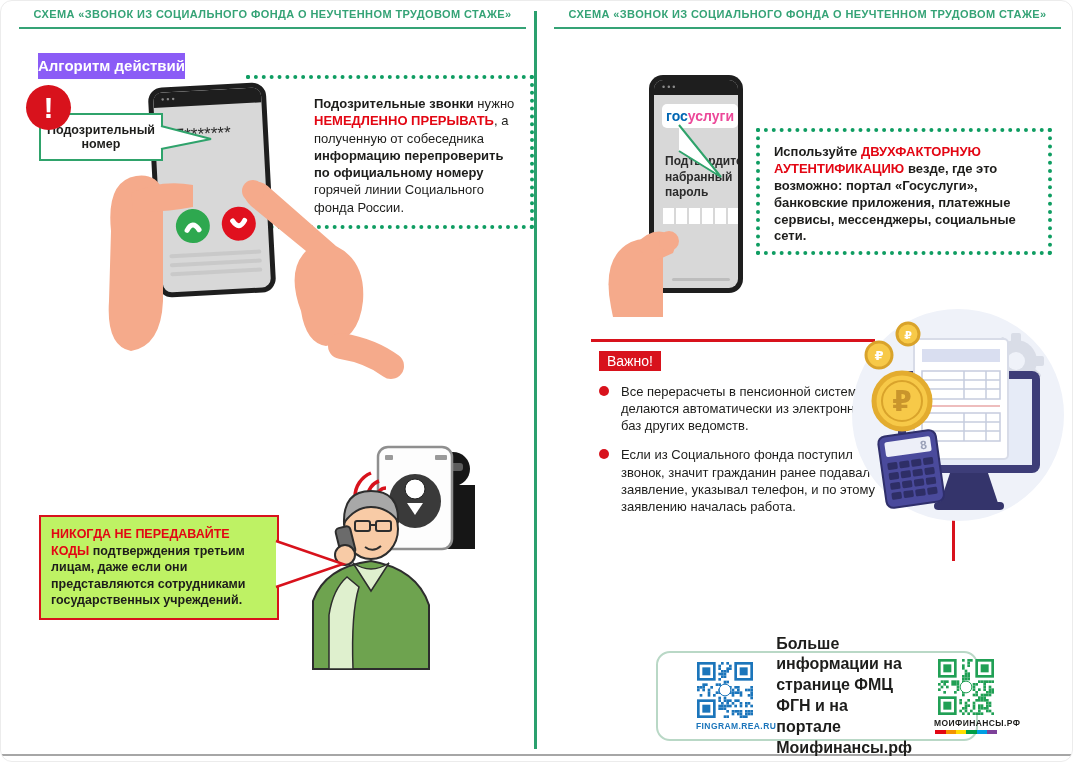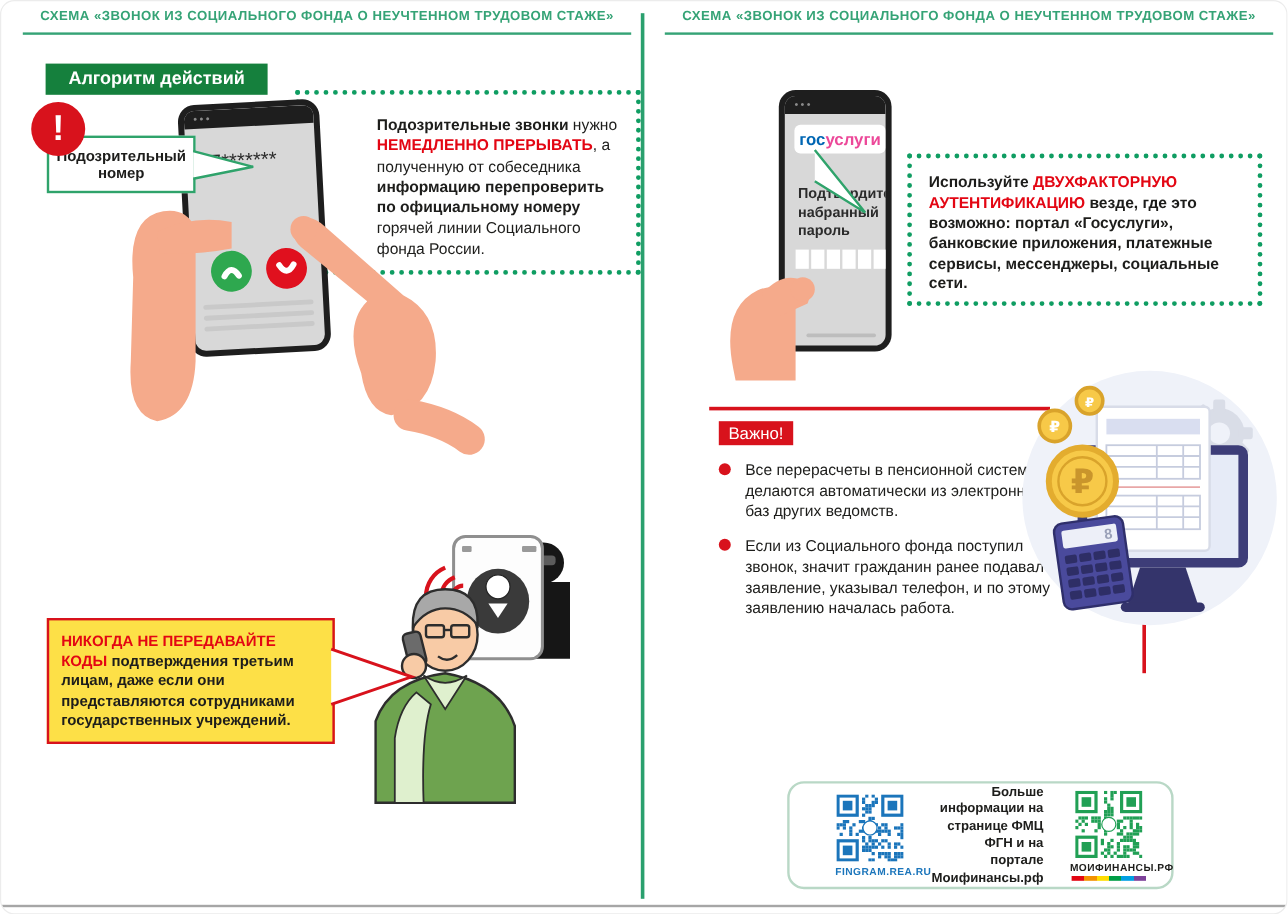--- a/index.html
+++ b/index.html
@@ -8,42 +8,42 @@
         border:1px solid #ececec;border-radius:12px;box-sizing:border-box;}
   
   .hdr{position:absolute;top:7px;height:22px;text-align:center;}
   .hdr .t{font-size:11px;font-weight:bold;letter-spacing:.4px;color:#35a376;}
   .hdr .rule{position:absolute;left:0;right:0;top:19px;height:2px;background:#35a376;}
   .hdr-left{left:18px;width:507px;}
   .hdr-right{left:553px;width:507px;}
   .col-divider{position:absolute;left:533px;top:10px;width:3px;height:738px;background:#2aa06e;}
   .bottom-rule{position:absolute;left:0;top:753px;width:1073px;height:2px;background:#a6a6a6;}
   
-  .chip{position:absolute;background:#15803d;color:#fff;font-weight:bold;padding:4px 19px;line-height:1.2;}
+  .chip{position:absolute;background:#8b5cf6;color:#fff;font-weight:bold;padding:4px 0;line-height:1.2;}
   .chip.t1{left:37px;top:52px;font-size:15px;}
   .chip.t2{left:38px;top:413px;font-size:14.5px;}
   .chip .block{display:block;}
   
   .dotted{position:absolute;border:4px dotted #0f9d62;background:transparent;box-sizing:border-box;}
   .dotted-left{left:245px;top:74px;width:288px;height:154px;}
   .dotted-left .txt{margin:16px 10px 0 64px;font-size:13px;line-height:1.33;}
   .dotted-right{left:755px;top:127px;width:296px;height:127px;}
   .dotted-right .txt{margin:12px 12px 0 14px;font-size:13px;line-height:1.3;font-weight:bold;}
   .txt .b{font-weight:bold;color:#1d1d1b;}
   .txt .r{font-weight:bold;color:#e30613;}
   
   .warn{position:absolute;left:25px;top:84px;width:45px;height:45px;border-radius:50%;
         background:#d8121c;color:#fff;font-weight:bold;font-size:30px;line-height:45px;text-align:center;z-index:6;}
   .lblbox{position:absolute;background:#fff;border:2px solid #2fa36b;box-sizing:border-box;
           font-weight:bold;font-size:12.5px;text-align:center;display:flex;align-items:center;justify-content:center;z-index:5;}
   .lbl-susp{left:38px;top:112px;width:124px;height:48px;}
   .lbl-2fa{left:558px;top:110px;width:122px;height:47px;z-index:5;}
   svg.ptr{position:absolute;z-index:5;overflow:visible;}
   
-  .red-bubble{position:absolute;left:38px;top:514px;width:240px;min-height:92px;background:#fde047;
+  .red-bubble{position:absolute;left:38px;top:514px;width:240px;min-height:92px;background:#bef264;
               border:2.5px solid #d8121c;box-sizing:border-box;padding:9px 10px;font-size:12.5px;line-height:1.32;z-index:4;}
   
   .phone{position:absolute;background:#1e1e1e;border-radius:14px;box-sizing:border-box;z-index:2;}
   .phone .screen{position:absolute;left:5px;right:5px;top:5px;bottom:5px;background:#d8d8d8;border-radius:9px;overflow:hidden;}
   .phone .topbar{position:absolute;left:0;right:0;top:0;height:15px;background:#1e1e1e;}
   .phone .dots{position:absolute;left:8px;top:5px;width:22px;height:4px;color:#8a8a8a;font-size:9px;line-height:4px;letter-spacing:2px;}
   .phone-left{left:152px;top:84px;width:118px;height:210px;transform:rotate(-3deg);}
   .phone-left .number{position:absolute;left:10px;top:34px;font-size:17px;color:#2b2b2b;}
   .callbtn{position:absolute;width:34px;height:34px;border-radius:50%;display:flex;align-items:center;justify-content:center;}
   .callbtn.answer{left:16px;top:118px;background:#2ea84f;}
@@ -66,21 +66,21 @@
   .imp-item .dot{position:absolute;left:0;top:3px;width:10px;height:10px;border-radius:50%;background:#d8121c;}
   .red-vline{position:absolute;left:951px;top:518px;width:3px;height:42px;background:#d8121c;}
   
   .qr-panel{position:absolute;left:655px;top:650px;width:322px;height:90px;background:#fff;
             border:2px solid #b9d8c6;border-radius:14px;box-sizing:border-box;display:flex;align-items:center;justify-content:space-between;padding:0 16px;}
   .qr-cell{display:flex;flex-direction:column;align-items:center;}
   .qr-label{margin-top:3px;font-weight:bold;font-size:8.5px;letter-spacing:.4px;margin-left:22px;}
   .qr-label.blue{color:#1b75bb;}
   .rainbow{margin-top:2px;width:62px;height:4px;
            background:linear-gradient(90deg,#e30613 0 17%,#f39200 17% 34%,#ffdd00 34% 50%,#009e46 50% 67%,#009fe3 67% 84%,#7d4199 84% 100%);}
-  .qr-info{width:142px;text-align:right;font-weight:bold;font-size:11px;line-height:1.3;}
+  .qr-info{width:142px;text-align:left;font-weight:bold;font-size:16px;line-height:1.3;}
   svg{display:block;}
   .illu{position:absolute;z-index:1;overflow:visible;}
 </style>
 </head>
 <body>
 
 <div class="page">
 
   <div class="hdr hdr-left">
     <div class="t">СХЕМА «ЗВОНОК ИЗ СОЦИАЛЬНОГО ФОНДА О НЕУЧТЕННОМ ТРУДОВОМ СТАЖЕ»</div>

